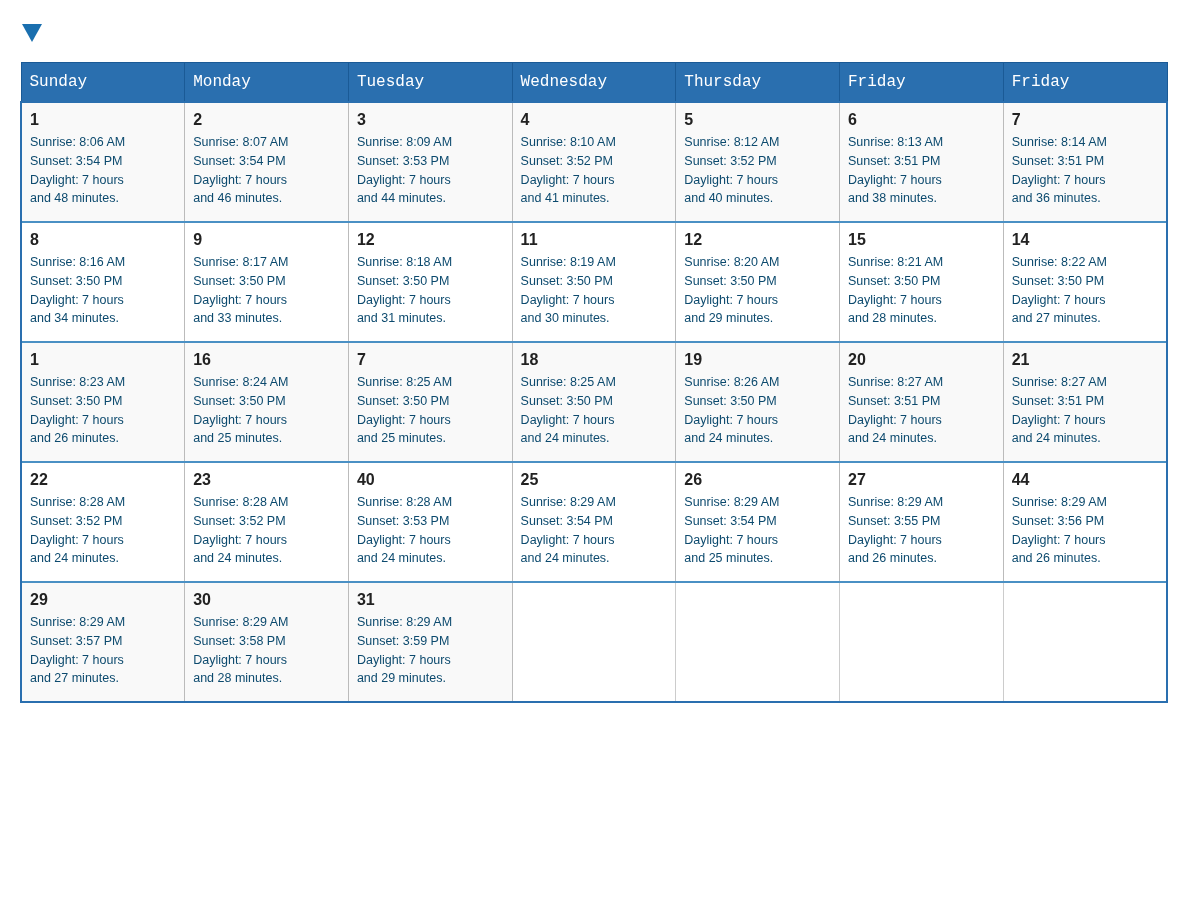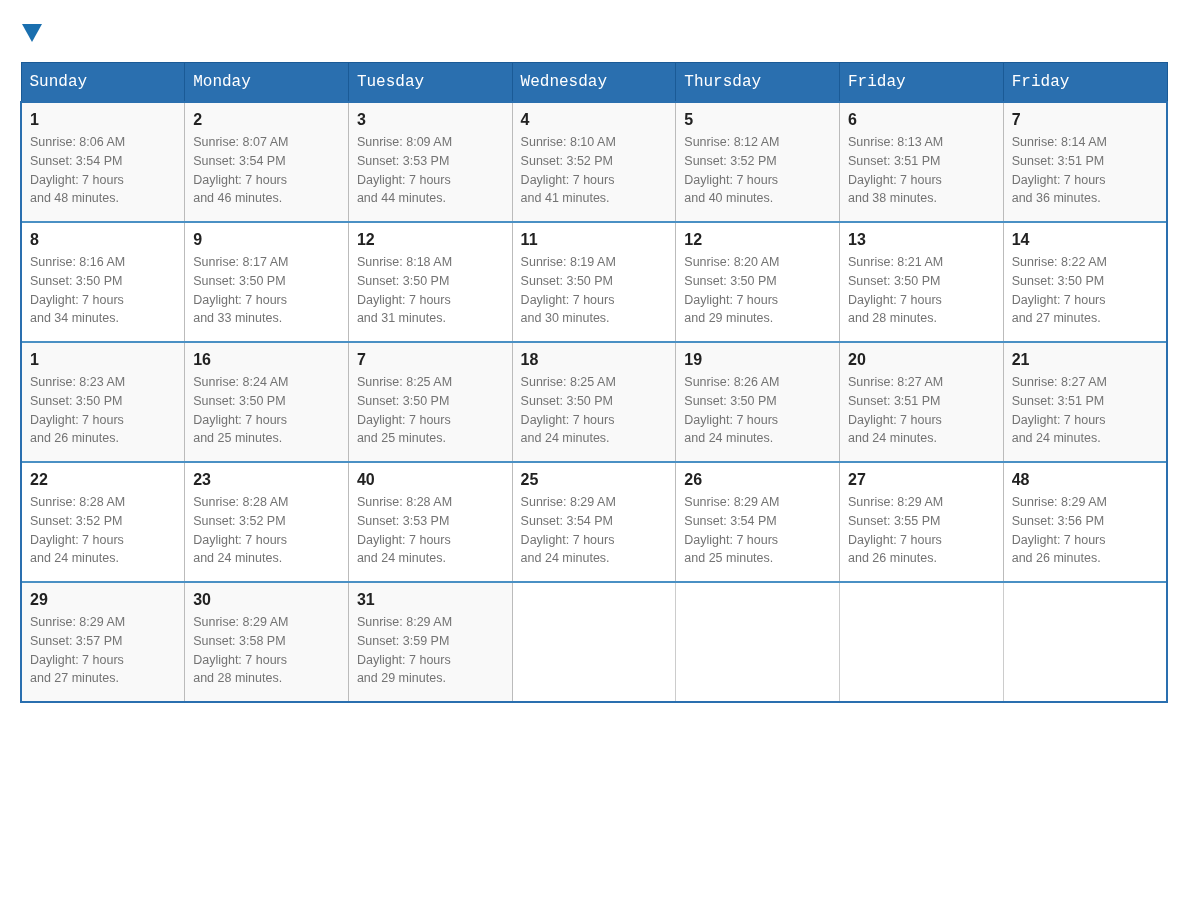--- a/index.html
+++ b/index.html
@@ -88,21 +88,21 @@
       height: 120px;
     }
     .day-number {
       font-size: 16px;
       font-weight: bold;
       color: #222;
       margin-bottom: 4px;
     }
     .day-info {
       font-size: 12.5px;
-      color: #737373;
+      color: #0c4a6e;
       line-height: 1.5;
     }
     .empty-cell {
       background: #fff !important;
     }
     tbody tr td.empty-cell {
       border-color: #ccc;
     }
     
     tbody tr:first-child td { border-top: 2px solid #2a6faf; }
@@ -248,21 +248,21 @@
         <td>
         <div class="day-number">12</div>
         <div class="day-info">
           Sunrise: 8:20 AM<br>
           Sunset: 3:50 PM<br>
           Daylight: 7 hours<br>
           and 29 minutes.
         </div>
       </td>
         <td>
-        <div class="day-number">13</div>
+        <div class="day-number">15</div>
         <div class="day-info">
           Sunrise: 8:21 AM<br>
           Sunset: 3:50 PM<br>
           Daylight: 7 hours<br>
           and 28 minutes.
         </div>
       </td>
         <td>
         <div class="day-number">14</div>
         <div class="day-info">
@@ -387,21 +387,21 @@
         <td>
         <div class="day-number">27</div>
         <div class="day-info">
           Sunrise: 8:29 AM<br>
           Sunset: 3:55 PM<br>
           Daylight: 7 hours<br>
           and 26 minutes.
         </div>
       </td>
         <td>
-        <div class="day-number">48</div>
+        <div class="day-number">44</div>
         <div class="day-info">
           Sunrise: 8:29 AM<br>
           Sunset: 3:56 PM<br>
           Daylight: 7 hours<br>
           and 26 minutes.
         </div>
       </td>
       </tr>
       <tr>
         <td>

